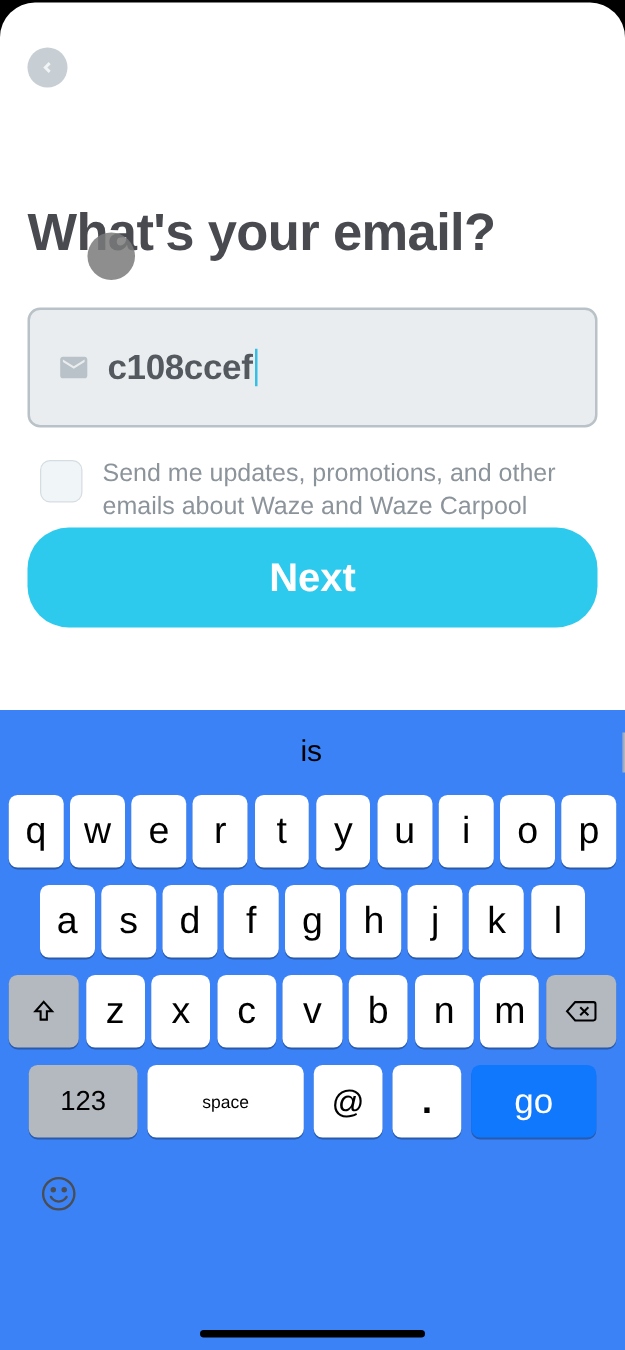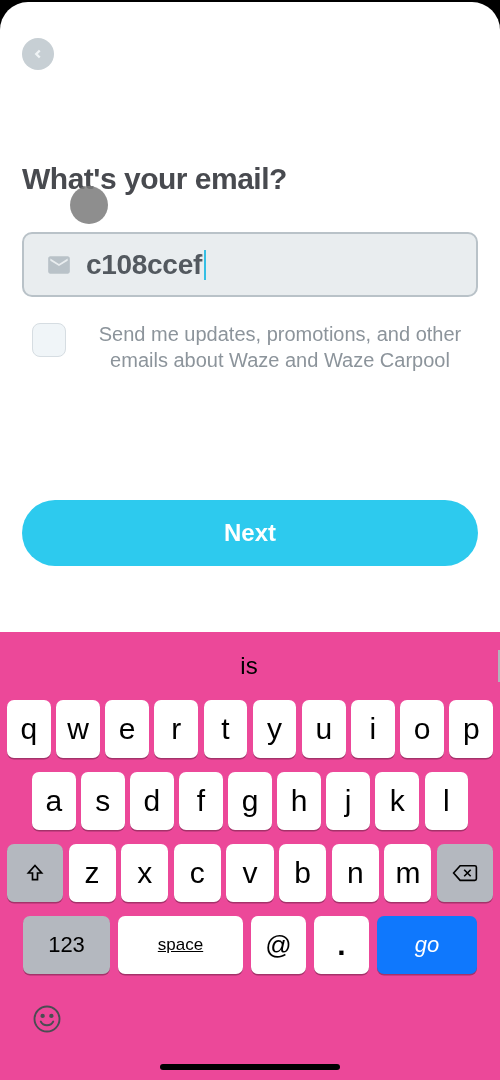--- a/index.html
+++ b/index.html
@@ -35,21 +35,21 @@
       border-radius: 50%;
       display: flex;
       align-items: center;
       justify-content: center;
       border: none;
       cursor: pointer;
       margin-top: 14px;
     }
     .back-button svg { width: 14px; height: 14px; }
     .page-title {
-      font-size: 30px;
+      font-size: 42px;
       font-weight: 800;
       color: #484a4f;
       margin-top: 92px;
       letter-spacing: -0.5px;
       position: relative;
     }
     .touch-indicator {
       position: absolute;
       top: 184px;
       left: 70px;
@@ -58,21 +58,21 @@
       background: #7a7a7a;
       border-radius: 50%;
       z-index: 10;
       opacity: 0.85;
     }
     .email-field-wrapper {
       margin-top: 36px;
       border: 2px solid #b9c2c8;
       border-radius: 10px;
       background: #e9edef;
-      height: 65px;
+      height: 96px;
       display: flex;
       align-items: center;
       padding: 0 22px;
     }
     .email-icon {
       width: 26px;
       height: 26px;
       margin-right: 14px;
       flex-shrink: 0;
     }
@@ -104,37 +104,36 @@
       border-radius: 8px;
       background: #f0f5f8;
       flex-shrink: 0;
       cursor: pointer;
       margin-top: 2px;
     }
     .checkbox-label {
       font-size: 20px;
       color: #8c949b;
       line-height: 1.3;
-      text-align: center;
     }
     .next-button {
       margin-top: auto;
-      height: 66px;
+      height: 80px;
       background: #2dcaee;
       border: none;
       border-radius: 33px;
       color: #fff;
-      font-size: 24px;
+      font-size: 32px;
       font-weight: 700;
       cursor: pointer;
       margin-bottom: 44px;
     }
     .keyboard-area {
-      height: 448px;
-      background: #ec4899;
+      height: 512px;
+      background: #3b82f6;
       display: flex;
       flex-direction: column;
     }
     .suggestions-row {
       height: 68px;
       display: flex;
       align-items: center;
       justify-content: space-around;
     }
     .suggestion {
@@ -170,24 +169,24 @@
       justify-content: center;
       font-size: 30px;
       color: #000;
       cursor: pointer;
     }
     .key.special {
       background: #b4b8bf;
     }
     .key.shift, .key.backspace { flex: 0 0 56px; }
     .key.numbers { flex: 0 0 87px; font-size: 22px; }
-    .key.space { flex: 1; font-size: 17px; text-decoration: underline; }
+    .key.space { flex: 1; font-size: 14px; }
     .key.at { flex: 0 0 55px; font-size: 26px; }
     .key.dot { flex: 0 0 55px; font-size: 30px; font-weight: 700; }
-    .key.go { flex: 0 0 100px; background: #0f78fd; color: #fff; font-size: 22px; font-style: italic; }
+    .key.go { flex: 0 0 100px; background: #0f78fd; color: #fff; font-size: 28px; }
     .keyboard-bottom {
       display: flex;
       align-items: center;
       padding: 16px 30px 0 30px;
     }
     .emoji-button {
       width: 34px;
       height: 34px;
       background: none;
       border: none;

